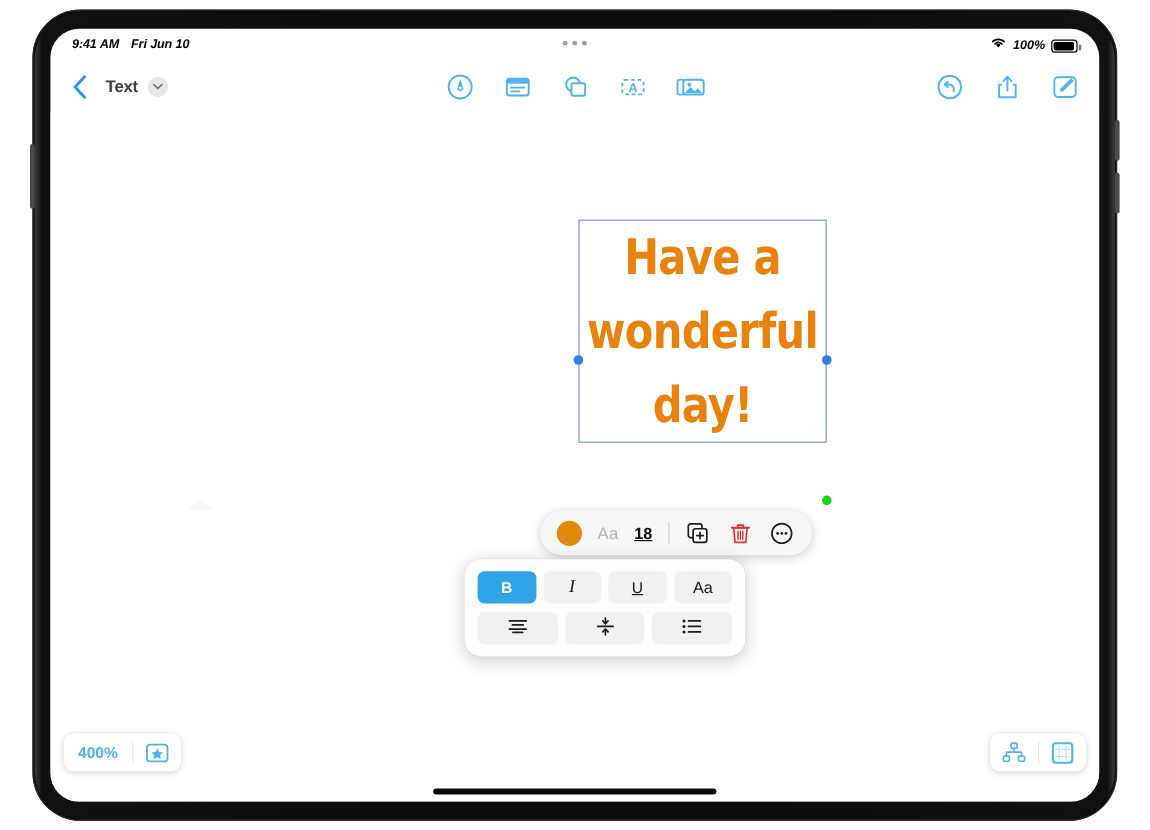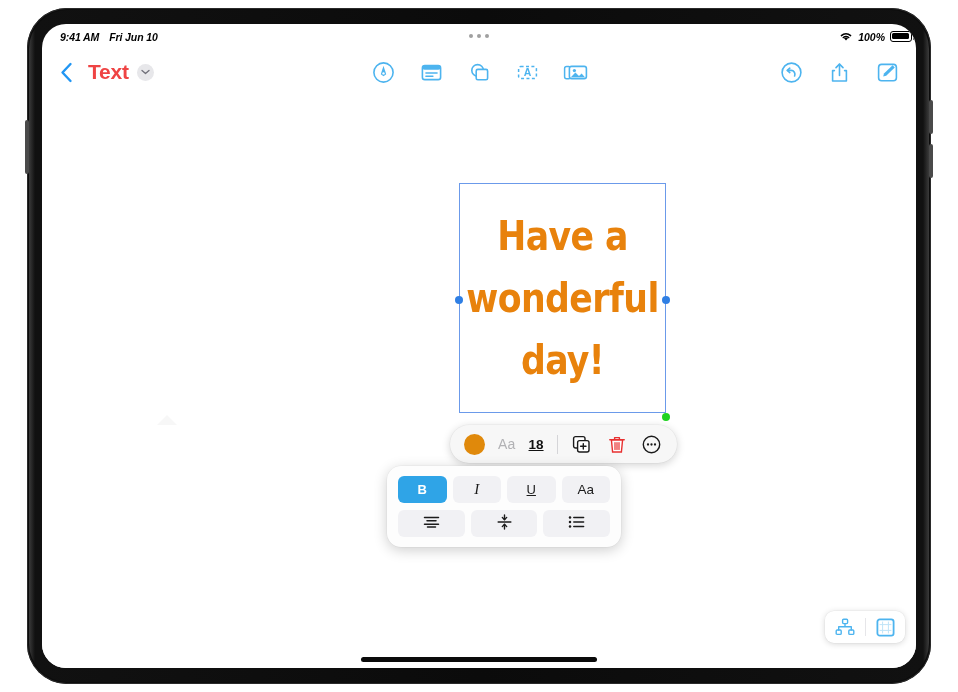--- a/index.html
+++ b/index.html
@@ -89,23 +89,23 @@
     gap: 4px;
   }
   .status-handle i {
     display: block;
     width: 4px; height: 4px;
     border-radius: 50%;
     background: #a0a0a0;
   }
   .status-right {
     position: absolute;
-    right: 4px;
-    display: flex;
-    align-items: flex-start;
+    right: 18px;
+    display: flex;
+    align-items: flex-end;
     gap: 5px;
     font-size: 10.5px;
     font-weight: bold;
     color: #000;
   }
   .battery {
     position: relative;
     width: 22px; height: 11px;
     border: 1.2px solid #000;
     border-radius: 3px;
@@ -141,23 +141,23 @@
     display: flex;
     align-items: center;
     gap: 8px;
   }
   .back-chevron {
     width: 28px; height: 30px;
     display: flex; align-items: center; justify-content: center;
     cursor: pointer;
   }
   .doc-title {
-    font-size: 21px;
+    font-size: 14px;
     font-weight: bold;
-    color: #ef4444;
+    color: #404040;
     letter-spacing: -0.2px;
   }
   .title-caret {
     width: 17px; height: 17px;
     border-radius: 50%;
     background: #e7e7ea;
     display: flex; align-items: center; justify-content: center;
   }
   .nav-center {
     position: absolute;
@@ -187,24 +187,24 @@
     position: absolute;
     left: 0; top: 70px;
     width: 874px;
     height: 574px;
     background: #ffffff;
   }
 
   
   .text-object {
     position: absolute;
-    left: 417px;
+    left: 440px;
     top: 89px;
     width: 207px;
-    height: 230px;
+    height: 186px;
   }
   .text-object .sel-border {
     position: absolute;
     inset: 0;
     border: 1.4px solid #6b9aea;
     box-sizing: border-box;
   }
   .text-body {
     position: absolute;
     inset: 0;
@@ -572,20 +572,30 @@
                 <circle cx="3" cy="2.4" r="1.25" fill="#1b1b1b"></circle>
                 <circle cx="3" cy="7" r="1.25" fill="#1b1b1b"></circle>
                 <circle cx="3" cy="11.6" r="1.25" fill="#1b1b1b"></circle>
                 <path d="M6.8 2.4 L16.6 2.4 M6.8 7 L16.6 7 M6.8 11.6 L16.6 11.6" stroke="#1b1b1b" stroke-width="1.5" stroke-linecap="round"></path>
               </svg>
             </span>
           </div>
         </div>
       </div>
 
+      <div class="zoom-bar">
+        <span class="zoom-value">400%</span>
+        <span class="zoom-sep"></span>
+        <span class="zoom-icon-btn">
+          <svg width="20" height="17" viewBox="0 0 20 17">
+            <rect x="1.4" y="1.6" width="17.2" height="13.8" rx="2.6" stroke="#4db4ef" stroke-width="1.5" fill="none"></rect>
+            <path d="M10 4.6 L11.5 7.6 L14.8 8 L12.4 10.3 L13 13.5 L10 12 L7 13.5 L7.6 10.3 L5.2 8 L8.5 7.6 Z" fill="#4db4ef"></path>
+          </svg>
+        </span>
+      </div>
 
       <div class="view-bar">
         <span class="view-btn">
           <svg width="20" height="18" viewBox="0 0 20 18">
             <rect x="7.6" y="1.2" width="5" height="4.4" rx="1" stroke="#4db4ef" stroke-width="1.4" fill="none"></rect>
             <rect x="1.2" y="12" width="5" height="4.4" rx="1" stroke="#4db4ef" stroke-width="1.4" fill="none"></rect>
             <rect x="13.8" y="12" width="5" height="4.4" rx="1" stroke="#4db4ef" stroke-width="1.4" fill="none"></rect>
             <path d="M10 5.8 L10 8.8 M3.7 12 L3.7 8.8 L16.3 8.8 L16.3 12" stroke="#4db4ef" stroke-width="1.4" fill="none" stroke-linecap="round" stroke-linejoin="round"></path>
           </svg>
         </span>

